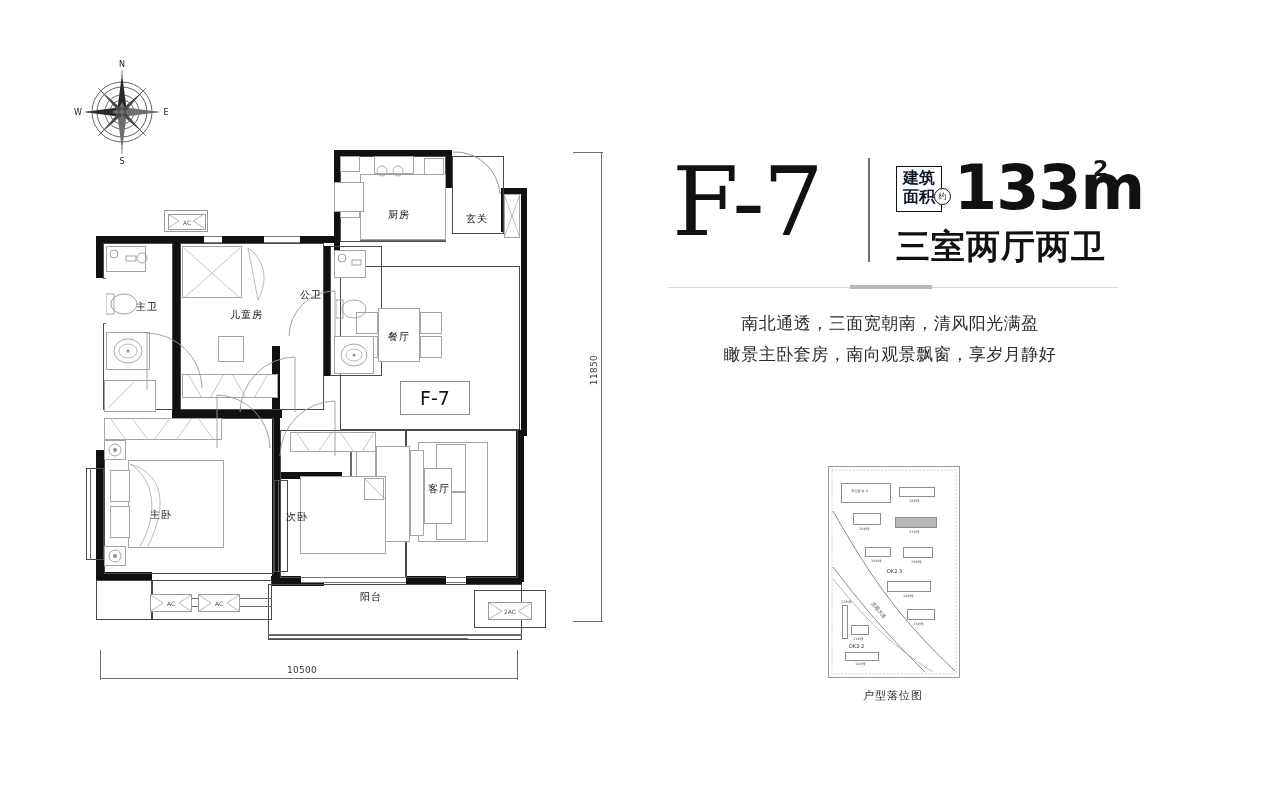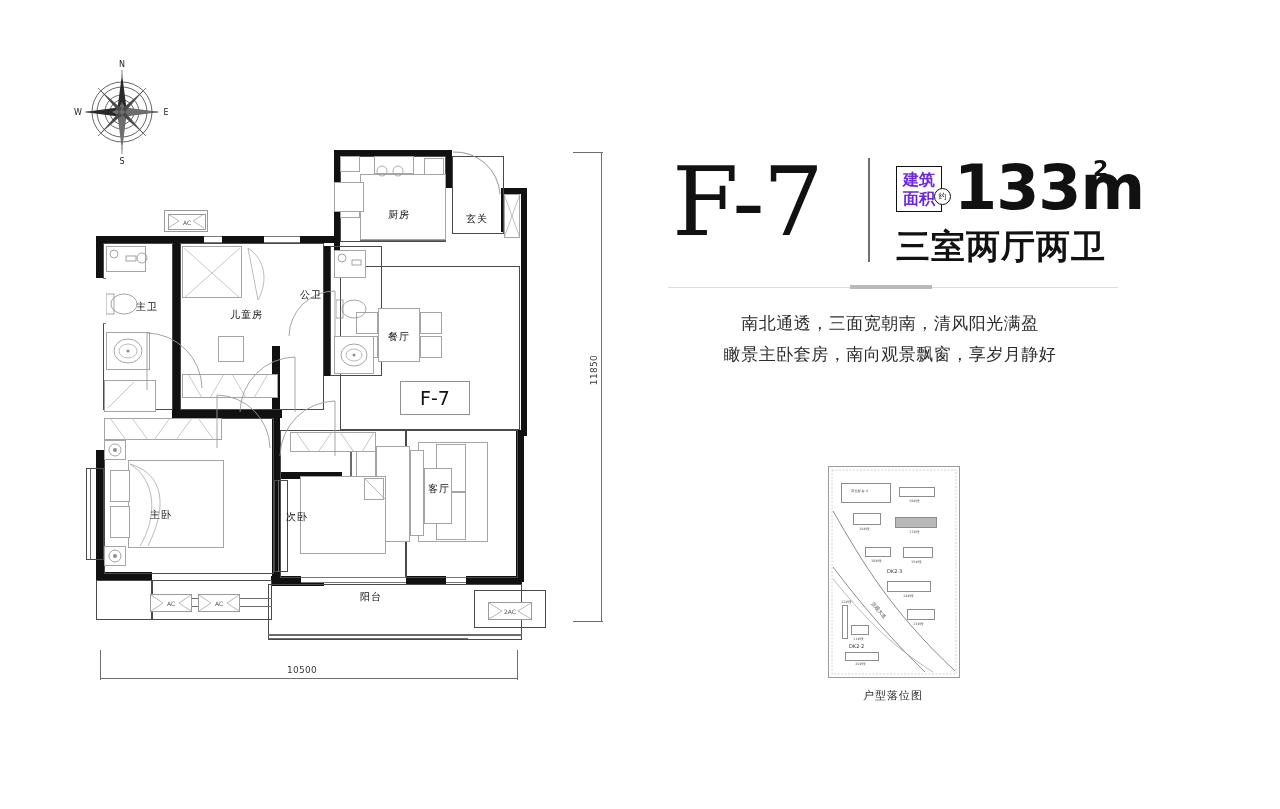--- a/index.html
+++ b/index.html
@@ -45,22 +45,22 @@
 
   #titleRow{position:absolute;left:12px;top:152px;width:440px;height:118px;}
   #bigcode{position:absolute;left:0px;top:-4px;font-size:96px;line-height:108px;
            font-family:"DejaVu Serif","Liberation Serif",serif;color:#111;
            letter-spacing:-2px;}
   #vdiv{position:absolute;left:196px;top:6px;width:2px;height:104px;background:#6f6f6f;}
 
   #stamp{position:absolute;left:224px;top:14px;width:46px;height:46px;
          border:1.6px solid #111;box-sizing:border-box;display:flex;
          flex-direction:column;align-items:center;justify-content:center;}
-  #stamp b{font-size:16px;font-weight:700;line-height:19px;color:#6d28d9;
-           font-family:Liberation Sans, sans-serif;}
+  #stamp b{font-size:16px;font-weight:700;line-height:19px;color:#0f172a;
+           font-family:Liberation Mono, monospace;}
   #approx{position:absolute;left:262px;top:36px;width:15px;height:15px;border-radius:50%;
           border:1px solid #111;background:#fff;display:flex;align-items:center;
           justify-content:center;font-size:8px;color:#111;
           font-family:"DejaVu Sans",sans-serif;}
   #area{position:absolute;left:282px;top:4px;font-size:62px;line-height:64px;
         font-weight:700;color:#111;font-family:"DejaVu Sans",sans-serif;letter-spacing:-1px;}
   #sup{position:absolute;left:421px;top:4px;font-size:22px;font-weight:700;color:#111;
        font-family:"DejaVu Sans",sans-serif;}
   #layout{position:absolute;left:224px;top:72px;font-size:34px;font-weight:700;color:#111;
           letter-spacing:1px;font-family:"DejaVu Sans",sans-serif;}

